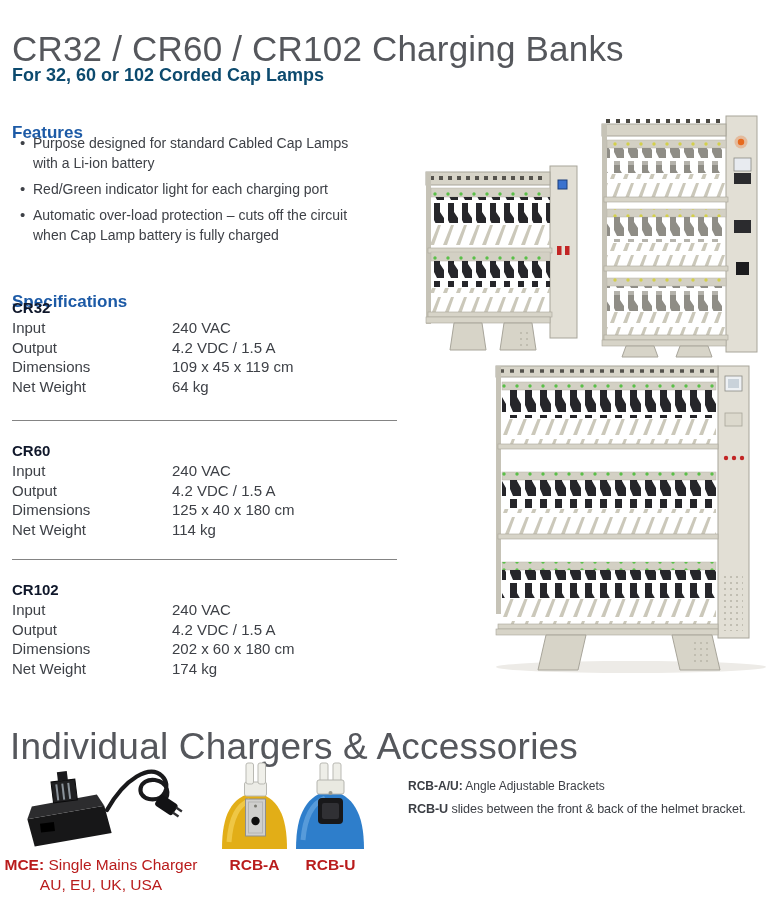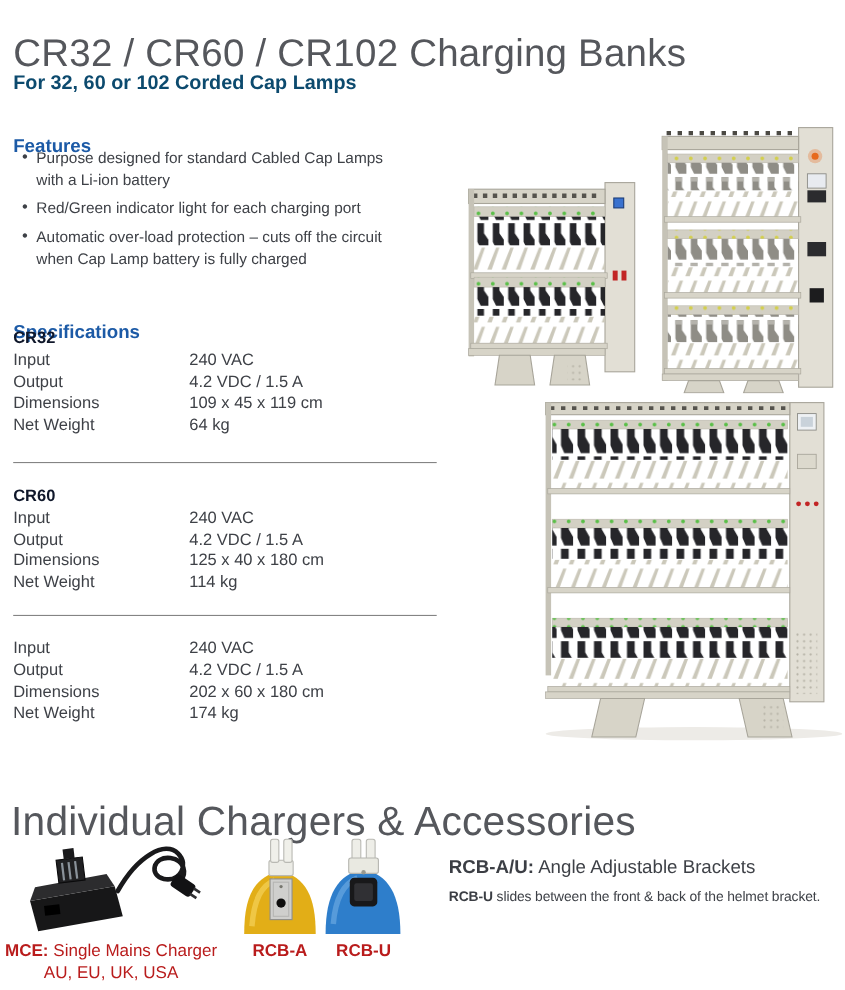--- a/index.html
+++ b/index.html
@@ -56,21 +56,21 @@
   #img-rcbu{left:295px;top:760px;width:70px;height:90px;}
   .caption{
     font-size:15.5px;color:#b91c1c;text-align:center;line-height:20px;white-space:nowrap;
   }
   #mce-caption{left:4px;top:855px;width:194px;}
   #rcba-caption{left:217px;top:855px;width:75px;font-weight:700;}
   #rcbu-caption{left:293px;top:855px;width:75px;font-weight:700;}
   .cap-bold{font-weight:700;}
   
   #rcb-text{left:408px;top:779px;width:360px;}
-  .rcb-title{font-size:17px;color:#3e4147;margin:0 0 7px 0;white-space:nowrap;}
+  .rcb-title{font-size:12px;color:#3e4147;margin:0 0 7px 0;white-space:nowrap;}
   .rcb-line{font-size:12.6px;line-height:18.5px;color:#3e4147;margin:0;
     letter-spacing:-0.1px;white-space:nowrap;}
   b{font-weight:700;color:#3b3e44;}
 </style>
 </head>
 <body>
 
 <svg width="0" height="0" style="position:absolute" aria-hidden="true">
   <defs>
     <pattern id="pat-clip" width="14" height="26" patternUnits="userSpaceOnUse">
@@ -151,20 +151,21 @@
   </div>
   <div class="spec-row">
     <span class="lbl">Net Weight</span>
     <span class="val">114 kg</span>
   </div>
 </div>
 
 <hr class="abs divider" id="divider-2">
 
 <div class="abs spec-group" id="spec-cr102">
+  <div class="spec-name">CR102</div>
   <div class="spec-row">
     <span class="lbl">Input</span>
     <span class="val">240 VAC</span>
   </div>
   <div class="spec-row">
     <span class="lbl">Output</span>
     <span class="val">4.2 VDC / 1.5 A</span>
   </div>
   <div class="spec-row">
     <span class="lbl">Dimensions</span>

